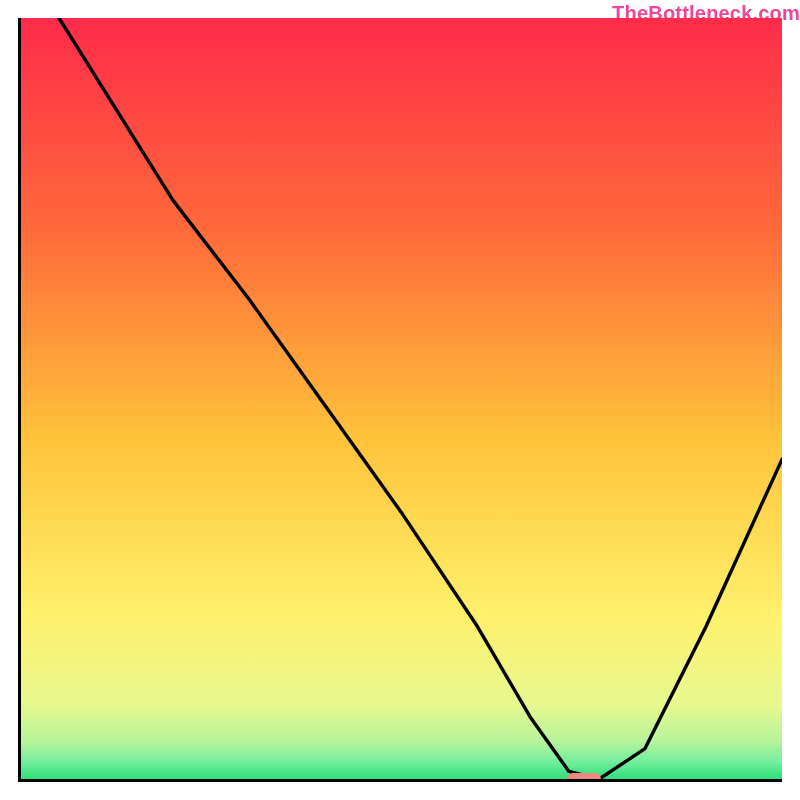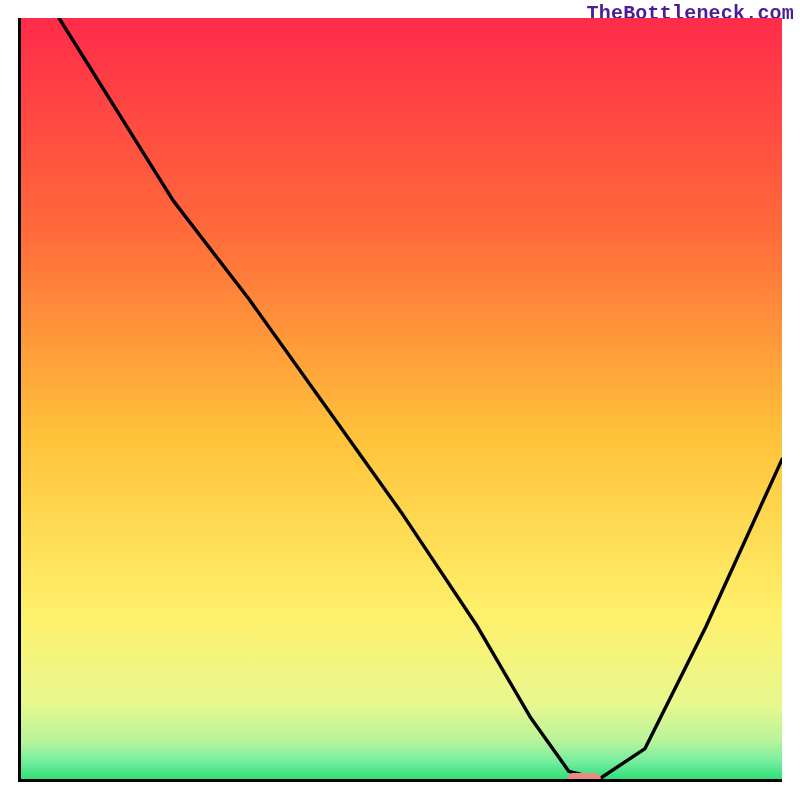--- a/index.html
+++ b/index.html
@@ -46,26 +46,25 @@
     position: absolute;
     width: 34px;
     height: 12px;
     background: #eb8b82;
     border-radius: 6px;
     transform: translate(-50%, -50%);
   }
   .watermark {
     position: absolute;
     top: 2px;
-    right: 6px;
+    right: 0;
     font-size: 20px;
     font-weight: 600;
-    color: #4c1d95;
+    color: #ec4899;
     letter-spacing: 0.2px;
-    font-family: Liberation Mono, monospace;
   }
 </style>
 </head>
 <body>
 
 <div class="chart-container">
 
   <div class="watermark">TheBottleneck.com</div>
 
   <div class="plot-area">

